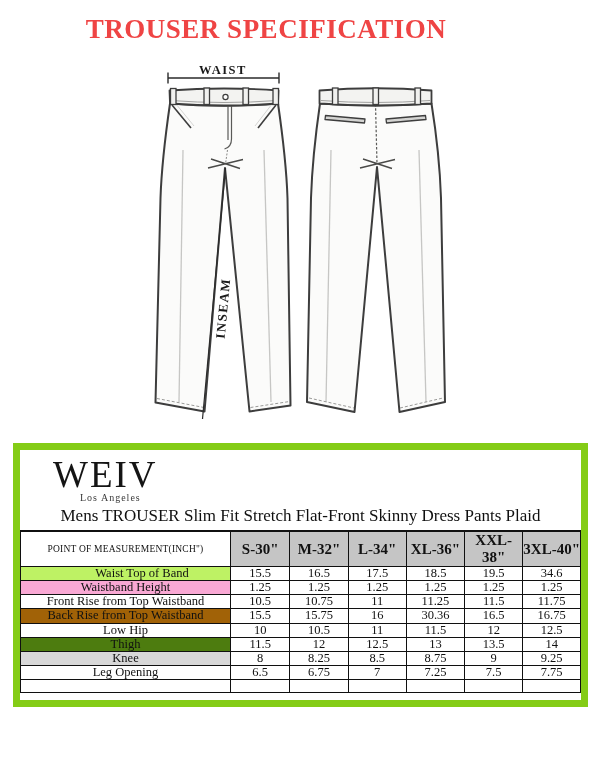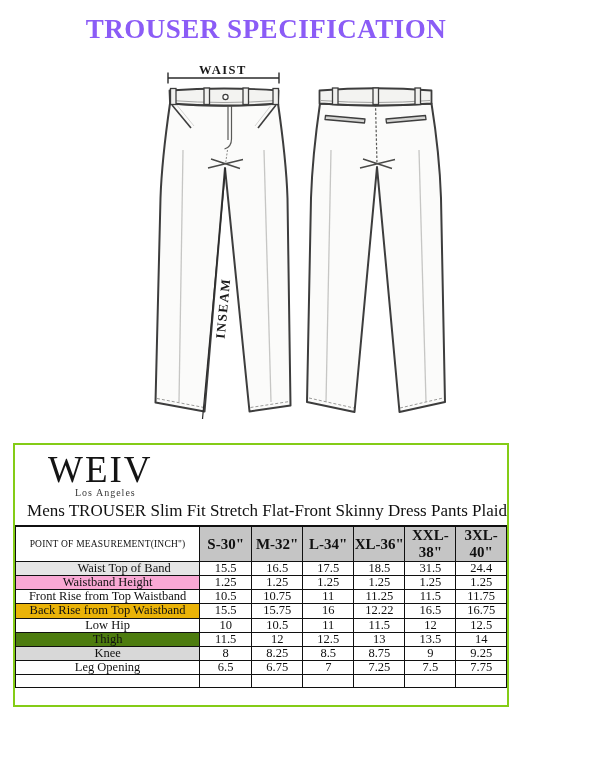--- a/index.html
+++ b/index.html
@@ -1,26 +1,26 @@
 <!DOCTYPE html>
 <html><head>
 <meta charset="utf-8">
 <style>
   html,body{margin:0;padding:0;background:#fff;}
   .page{position:relative;width:600px;height:776px;background:#fff;overflow:hidden;
         font-family:"Liberation Serif","DejaVu Serif",serif;color:#111;}
   .title{position:absolute;top:14px;left:0;width:532px;margin:0;text-align:center;
-         font-size:27px;font-weight:bold;letter-spacing:0.5px;color:#8b5cf6;}
+         font-size:27px;font-weight:bold;letter-spacing:0.5px;color:#ef4444;}
   .diagram{position:absolute;top:55px;left:0;}
-  .sheet{position:absolute;top:443px;left:13px;width:496px;height:264px;
-         border:2px solid #84cc16;box-sizing:border-box;background:#fff;overflow:hidden;}
+  .sheet{position:absolute;top:443px;left:13px;width:575px;height:264px;
+         border:7px solid #84cc16;box-sizing:border-box;background:#fff;overflow:hidden;}
   .logo-block{padding:7px 0 0 33px;}
   .logo-name{font-size:37px;line-height:36px;letter-spacing:2px;color:#141414;}
   .logo-city{font-size:10px;letter-spacing:1px;margin:-1px 0 0 27px;color:#3a3a3a;}
-  .product-title{text-align:right;font-size:17px;line-height:22px;padding:2px 0 3px 0;color:#101010;}
+  .product-title{text-align:center;font-size:17px;line-height:22px;padding:2px 0 3px 0;color:#101010;}
   table.spec-table{width:100%;border-collapse:collapse;border-top:2px solid #101010;table-layout:fixed;}
   .spec-table th,.spec-table td{border:1px solid #101010;padding:0;text-align:center;vertical-align:middle;}
   th.poml{font-size:9.5px;font-weight:normal;letter-spacing:0.2px;height:33px;background:#fff;}
   th.size{font-size:15px;font-weight:bold;height:33px;}
   .spec-table td{height:13px;font-size:12.5px;line-height:1.05;}
   td.lbl{background:#fff;}
   td.lbl.shaded{background:#d8d8d8;}
   tr.empty td{height:12px;}
   svg text{font-family:"Liberation Serif","DejaVu Serif",serif;}
 </style>
@@ -116,52 +116,52 @@
           <th class="size hdrbg" style="background: rgb(197, 197, 197);">S-30"</th>
           <th class="size hdrbg" style="background: rgb(197, 197, 197);">M-32"</th>
           <th class="size hdrbg" style="background: rgb(197, 197, 197);">L-34"</th>
           <th class="size hdrbg" style="background: rgb(197, 197, 197);">XL-36"</th>
           <th class="size hdrbg" style="background: rgb(197, 197, 197);">XXL-38"</th>
           <th class="size hdrbg" style="background: rgb(197, 197, 197);">3XL-40"</th>
         </tr>
       </thead>
       <tbody>
         <tr>
-            <td class="lbl shaded" style="background: #e5e5e5; padding-left: 33px;">Waist Top of Band</td>
+            <td class="lbl shaded" style="background: #bef264; padding-left: 33px;">Waist Top of Band</td>
             <td>15.5</td>
             <td>16.5</td>
             <td>17.5</td>
             <td>18.5</td>
-            <td>31.5</td>
-            <td>24.4</td>
+            <td>19.5</td>
+            <td>34.6</td>
           </tr>
         <tr>
             <td class="lbl shaded" style="background: #f9a8d4;">Waistband Height</td>
             <td>1.25</td>
             <td>1.25</td>
             <td>1.25</td>
             <td>1.25</td>
             <td>1.25</td>
             <td>1.25</td>
           </tr>
         <tr>
             <td class="lbl">Front Rise from Top Waistband</td>
             <td>10.5</td>
             <td>10.75</td>
             <td>11</td>
             <td>11.25</td>
             <td>11.5</td>
             <td>11.75</td>
           </tr>
         <tr>
-            <td class="lbl shaded" style="background: #eab308;">Back Rise from Top Waistband</td>
+            <td class="lbl shaded" style="background: #a16207;">Back Rise from Top Waistband</td>
             <td>15.5</td>
             <td>15.75</td>
             <td>16</td>
-            <td>12.22</td>
+            <td>30.36</td>
             <td>16.5</td>
             <td>16.75</td>
           </tr>
         <tr>
             <td class="lbl">Low Hip</td>
             <td>10</td>
             <td>10.5</td>
             <td>11</td>
             <td>11.5</td>
             <td>12</td>

